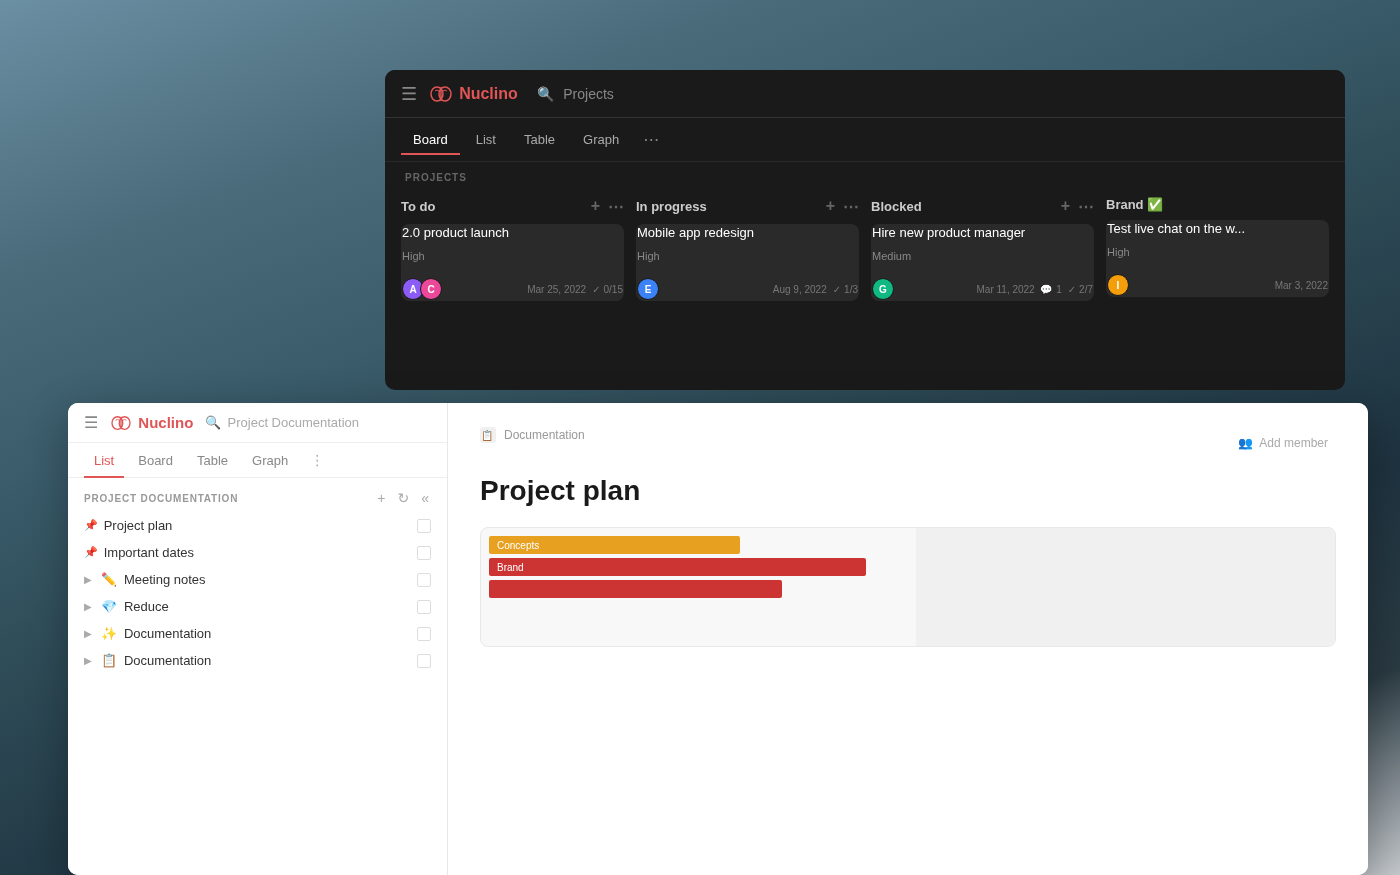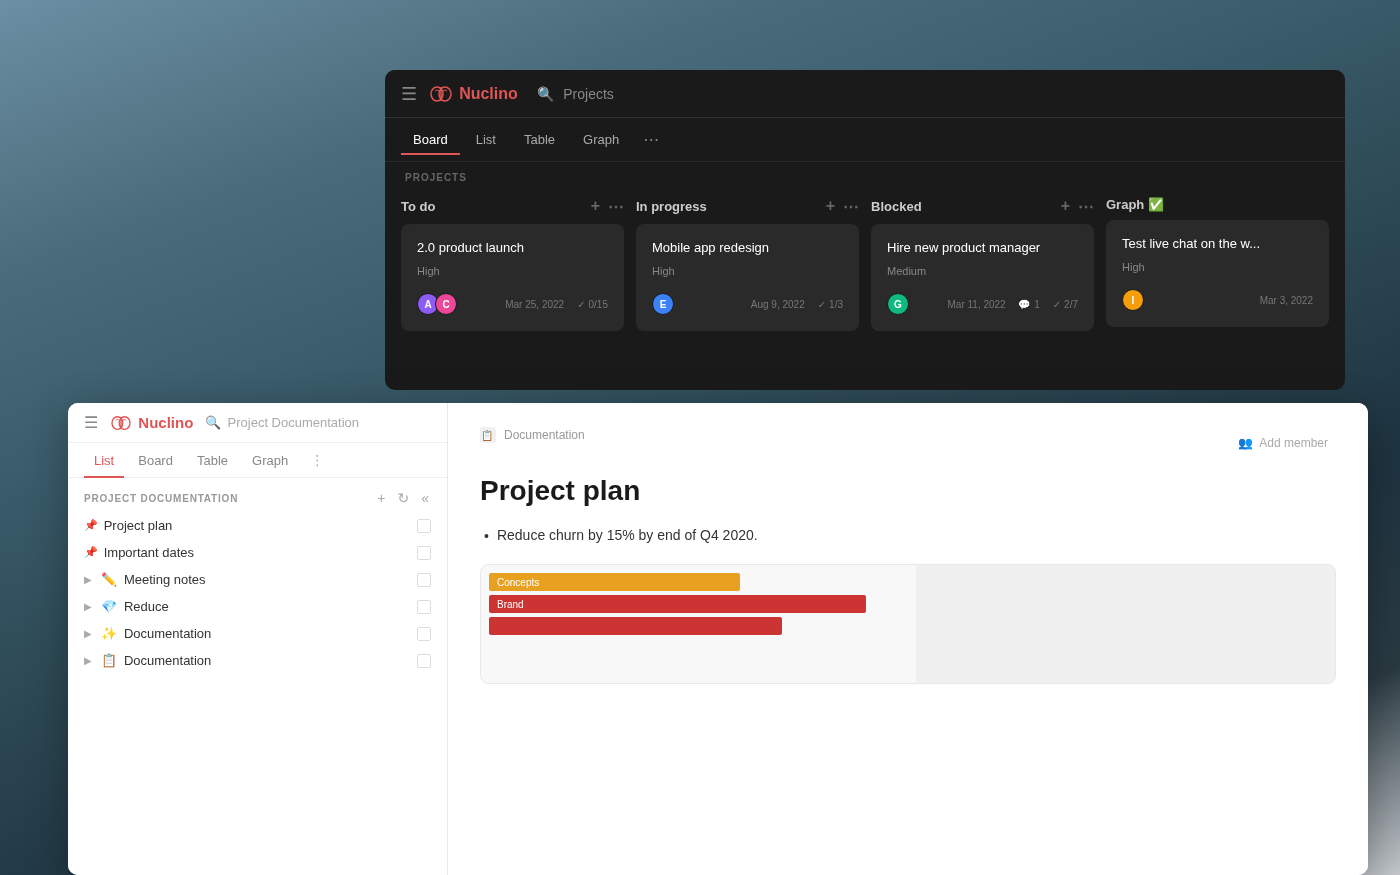--- a/index.html
+++ b/index.html
@@ -140,21 +140,21 @@
     .column-header-actions {
       display: flex;
       gap: 8px;
       color: #666;
       font-size: 16px;
     }
 
     .card {
       background: #2a2a2a;
       border-radius: 8px;
-      padding: 16px;
+      padding: 1px;
       cursor: pointer;
     }
 
     .card-title {
       color: #fff;
       font-size: 13px;
       font-weight: 500;
       margin-bottom: 10px;
     }
 
@@ -190,21 +190,21 @@
 
     .avatar-1 { background: #8B5CF6; color: white; }
     .avatar-2 { background: #EC4899; color: white; }
     .avatar-3 { background: #3B82F6; color: white; }
     .avatar-4 { background: #10B981; color: white; }
     .avatar-5 { background: #F59E0B; color: white; }
 
     .card-meta {
       display: flex;
       align-items: center;
-      gap: 13px;
+      gap: 6px;
       color: #777;
       font-size: 10px;
     }
 
     .card-date { }
     .card-count { display: flex; align-items: center; gap: 3px; }
 
     
     .bottom-panel {
       position: absolute;
@@ -600,21 +600,21 @@
               <span>✓</span>
               <span>2/7</span>
             </span>
           </div>
         </div>
       </div>
     </div>
 
     <div class="board-column">
       <div class="column-header">
-        <span>Graph ✅</span>
+        <span>Brand ✅</span>
       </div>
       <div class="card">
         <div class="card-title">Test live chat on the w...</div>
         <div class="card-priority">High</div>
         <div class="card-footer">
           <div class="card-avatars">
             <div class="avatar avatar-5">I</div>
           </div>
           <div class="card-meta">
             <span class="card-date">Mar 3, 2022</span>
@@ -732,21 +732,20 @@
       <div class="add-member-btn">
         <span>👥</span>
         <span>Add member</span>
       </div>
     </div>
 
     <h1 class="doc-title">Project plan</h1>
 
 
     <ul class="doc-list">
-      <li>Reduce churn by 15% by end of Q4 2020.</li>
     </ul>
 
     <div class="chart-preview">
       <div class="chart-section">
         <div class="chart-bar bar-concepts">
           <span>Concepts</span>
         </div>
         <div class="chart-bar bar-brand">
           <span>Brand</span>
         </div>

